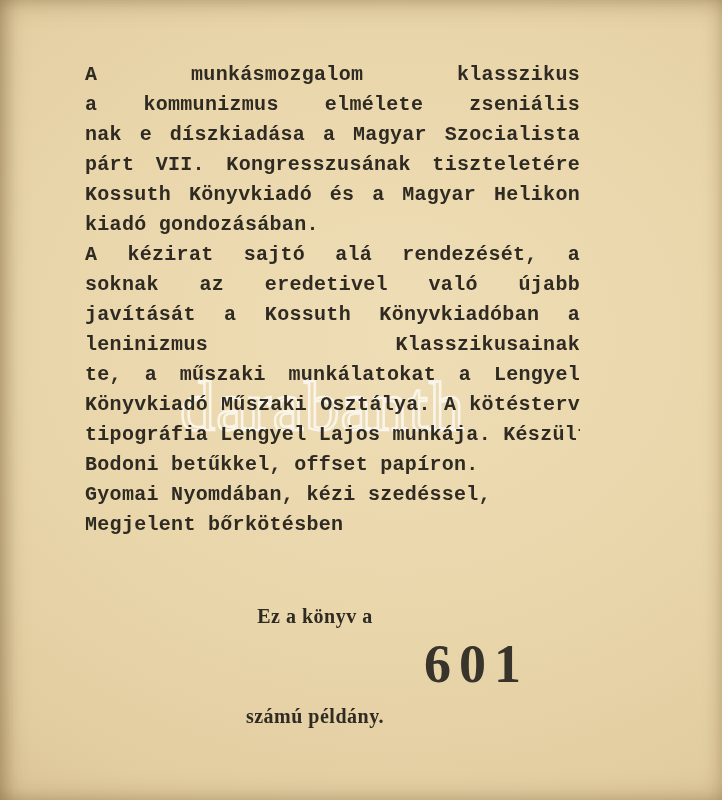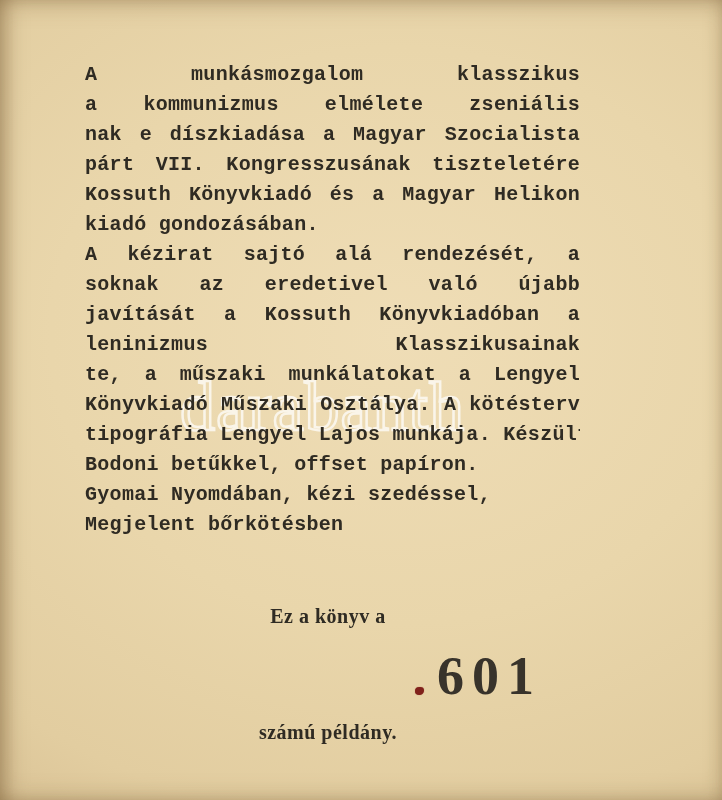--- a/index.html
+++ b/index.html
@@ -53,44 +53,45 @@
   }
   .line.c {
     text-align: left;
     white-space: nowrap;
     padding-right: 35px; 
   }
 
   
   .copy-block {
     position: absolute;
-    left: 98px;
+    left: 85px;
     top: 602px;
     width: 495px;
     color: #2f2b23;
     font-weight: bold;
   }
   .copy-block .intro,
   .copy-block .outro {
     text-align: center;
     padding-right: 35px;
     font-size: 20px;
     line-height: 28px;
     letter-spacing: 0.5px;
     white-space: nowrap;
   }
   .number-row {
     position: relative;
     left: -16px;
-    margin-top: 16px;
+    margin-top: 0;
     padding-right: 35px;
     display: flex;
-    justify-content: flex-end;
+    justify-content: center;
     align-items: flex-end;
     height: 58px;
+    flex-direction: column;
   }
   .big-number {
     font-size: 54px;
     line-height: 56px;
     letter-spacing: 8px;
     color: #38332b;
   }
   .red-dot {
     width: 9px;
     height: 8px;

